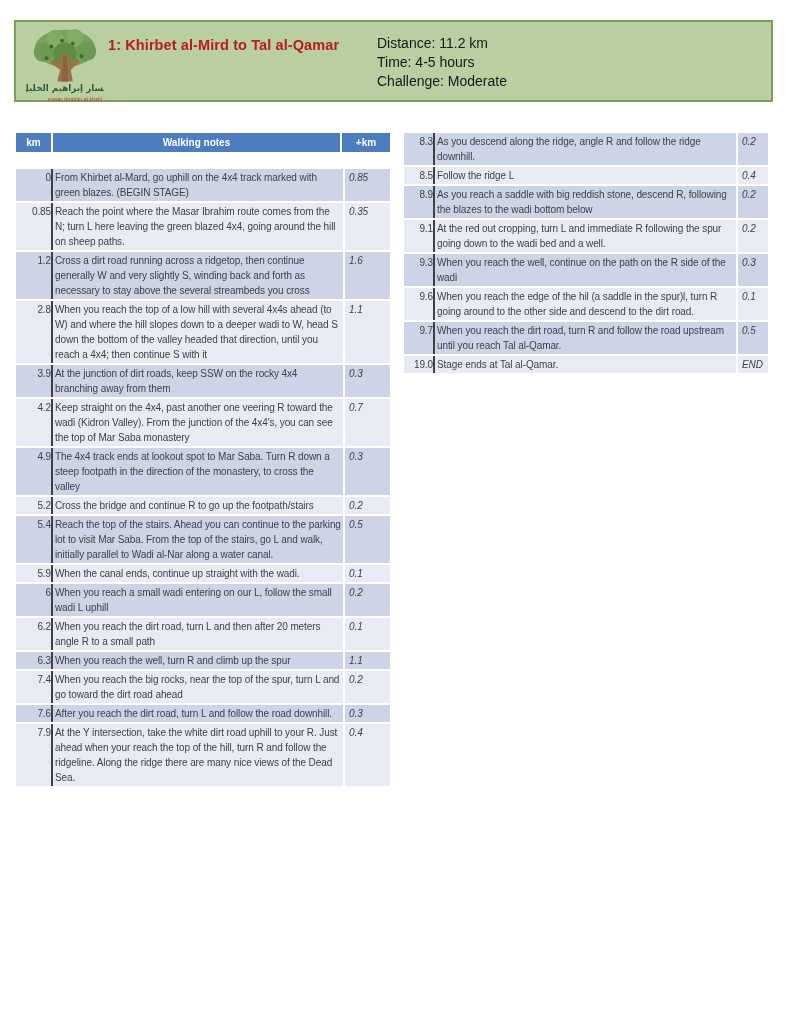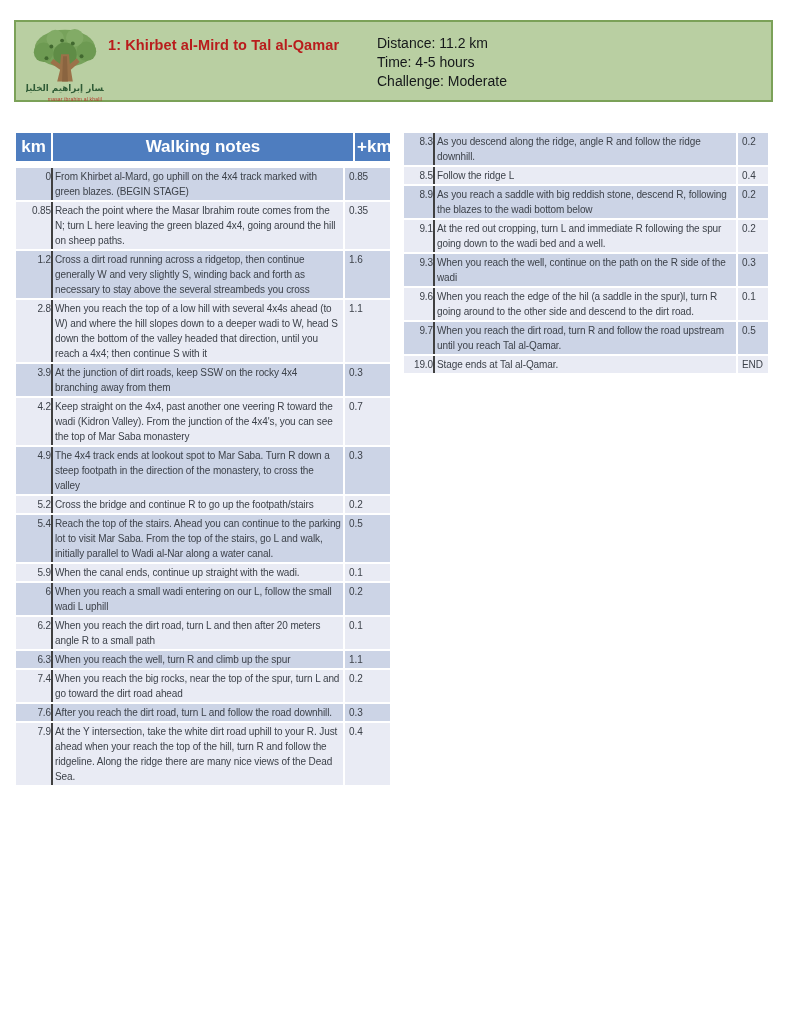--- a/index.html
+++ b/index.html
@@ -41,47 +41,47 @@
   }
 
   
   .table-col{position:absolute;top:133px;}
   .table-left{left:16px;width:374px;}
   .table-right{left:404px;width:364px;}
 
   .t-head{
     display:flex;
     background:var(--table-header-bg);
-    color:#ffffff;font-weight:bold;font-size:17px;
-    margin-bottom:7px;
+    color:#ffffff;font-weight:bold;font-size:10px;
+    margin-bottom:17px;
   }
   .t-head>div{
     padding:4px 2px;text-align:center;box-sizing:border-box;
   }
   .t-row{
     display:flex;
     margin-bottom:2px;
     font-size:10px;line-height:15px;
     letter-spacing:-.1px;
   }
   .shade-a{background:var(--row-alt-a);}
   .shade-b{background:var(--row-alt-b);}
 
   .c-km{flex:none;text-align:right;padding:1px 0;box-sizing:border-box;}
   .c-note{flex:1;padding:1px 2px;box-sizing:border-box;border-left:2px solid #404040;border-right:2px solid #fff;}
-  .c-plus{flex:none;padding:1px 2px 1px 4px;box-sizing:border-box;}
+  .c-plus{flex:none;padding:1px 2px 1px 4px;box-sizing:border-box;font-style:italic;}
 
   .table-left .c-km,.table-left .h-km{width:35px;}
   .table-left .c-plus,.table-left .h-plus{width:45px;}
   .table-right .c-km{width:29px;}
   .table-right .c-plus{width:30px;}
 
   .t-head .h-km{width:35px;}
   .t-head .h-notes{flex:1;border-left:2px solid #fff;border-right:2px solid #fff;}
-  .t-head .h-plus{width:35px;}
+  .t-head .h-plus{width:48px;}
 </style>
 </head>
 <body>
 
 <div class="page">
 
   <div class="banner">
     <div class="banner-logo">
       <svg viewBox="0 0 80 74" width="78" height="74">
 

